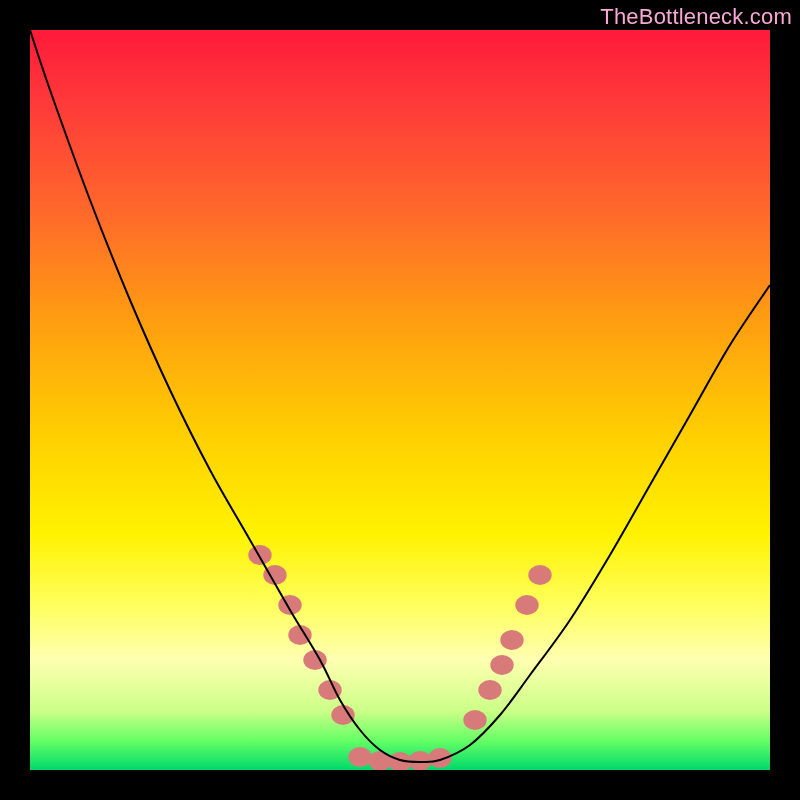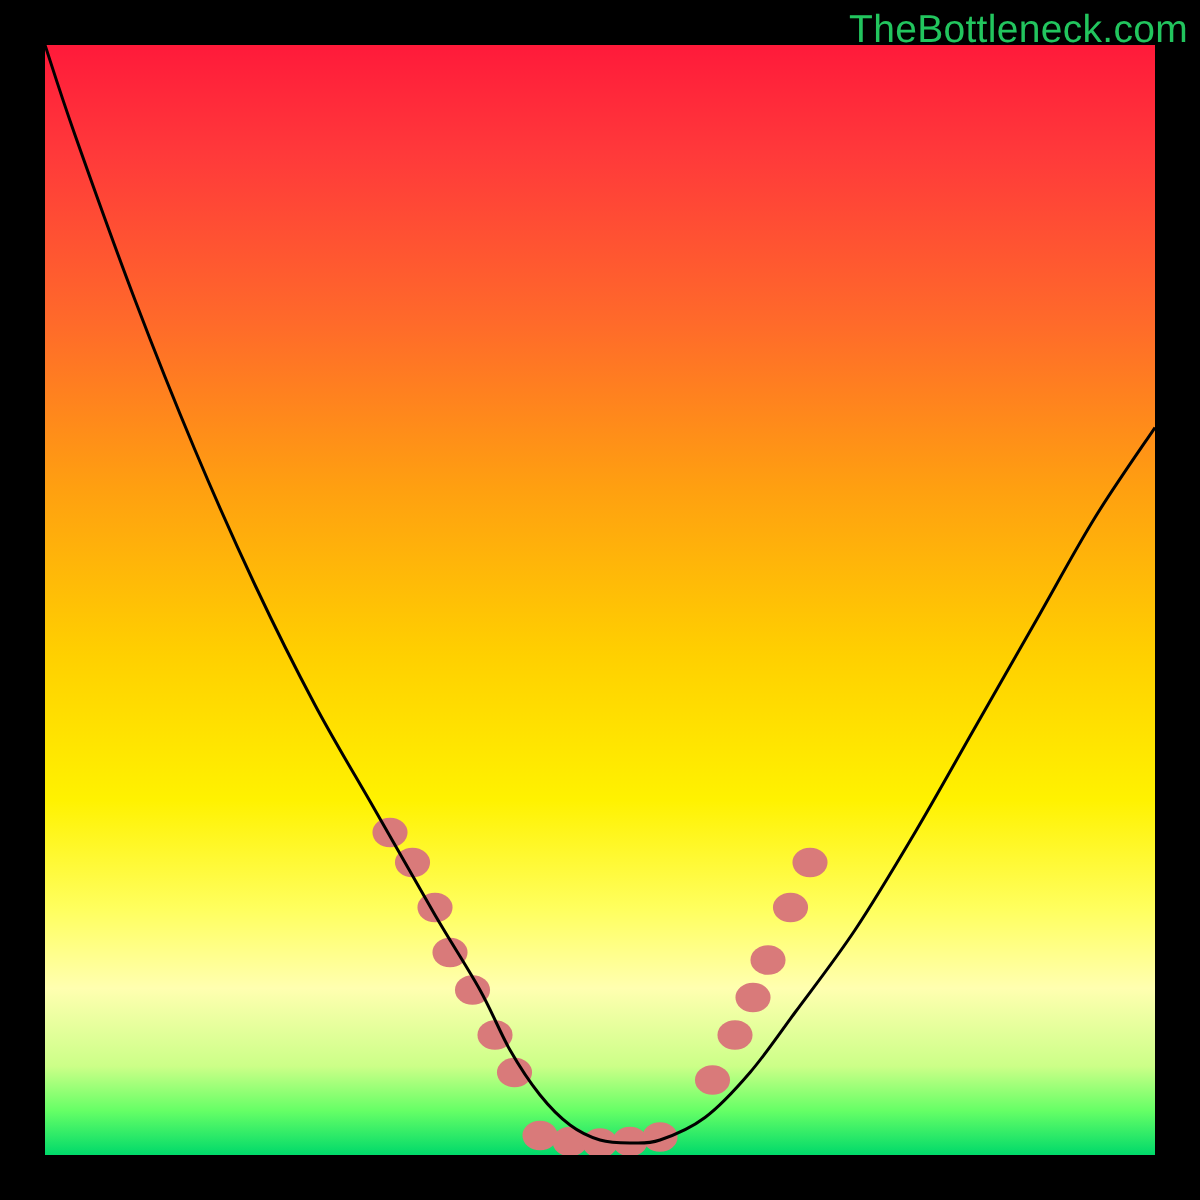--- a/index.html
+++ b/index.html
@@ -42,22 +42,22 @@
     left: 0;
     top: 0;
     width: 740px;
     height: 740px;
   }
   .watermark {
     position: absolute;
     top: 4px;
     right: 8px;
     font-family: Arial, Helvetica, sans-serif;
-    font-size: 26px;
-    color: #22c55e;
+    font-size: 22px;
+    color: #f9a8d4;
     letter-spacing: 0.2px;
   }
 </style>
 </head>
 <body>
 
 <div class="frame">
   <div class="plot">
     <svg class="curve-svg" viewBox="0 0 740 740">
       <g id="markers-g">

